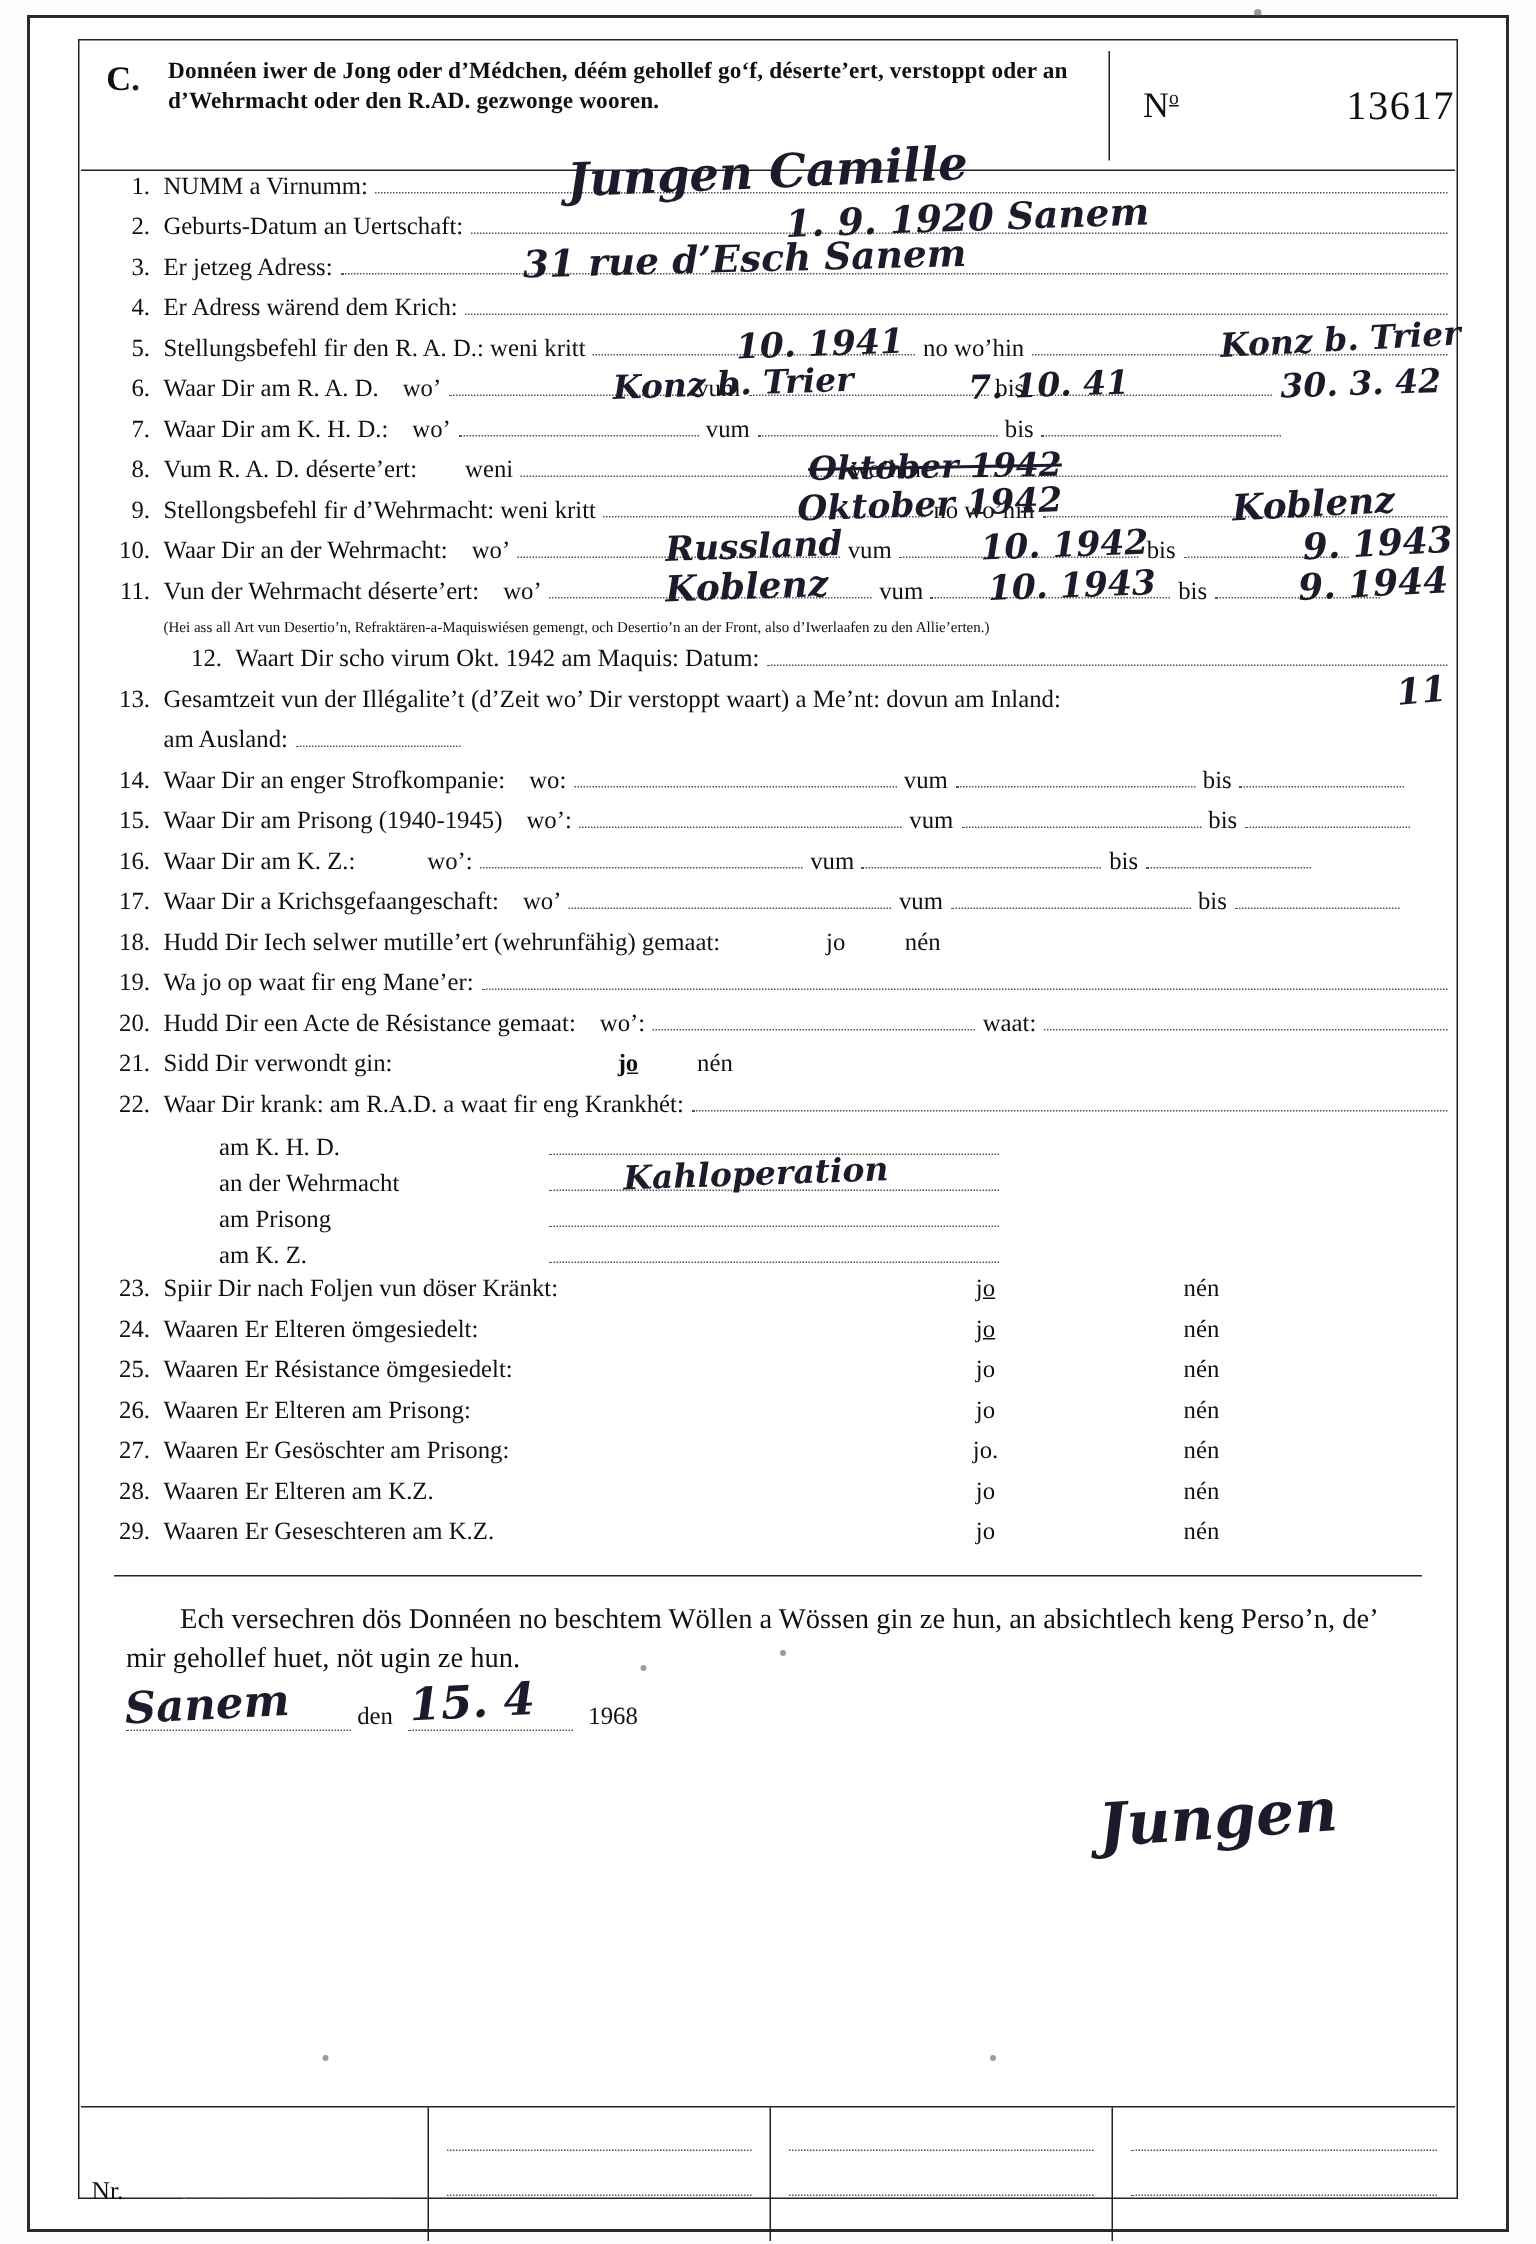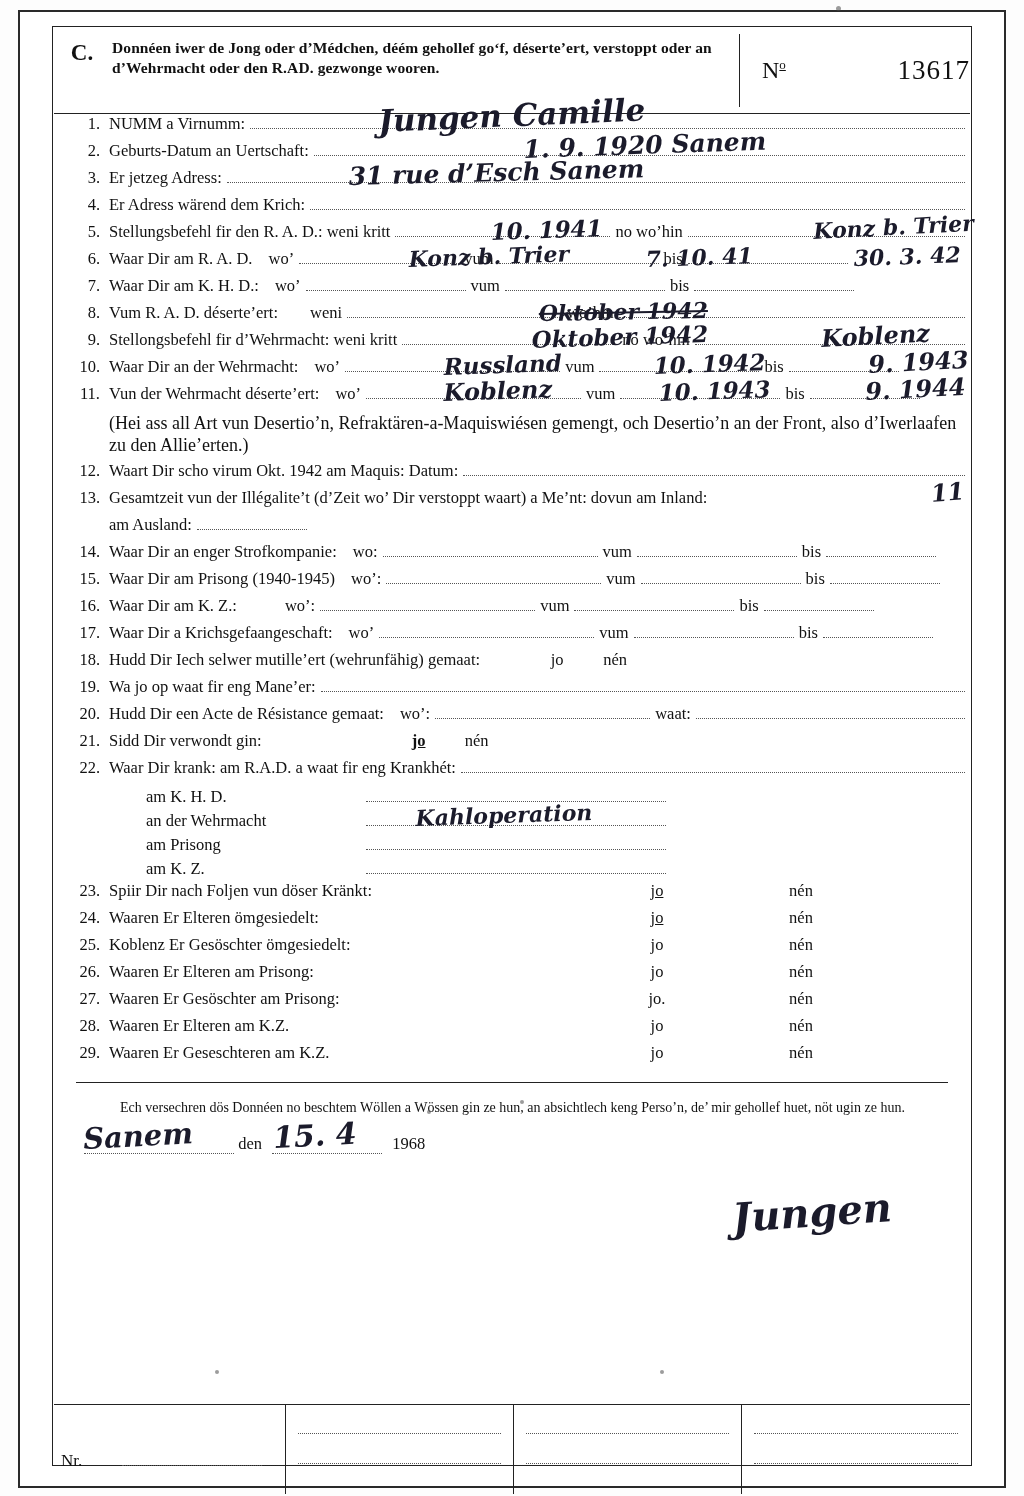--- a/index.html
+++ b/index.html
@@ -139,21 +139,21 @@
     color: #1b1b2b;
     white-space: nowrap;
     transform-origin: left bottom;
     pointer-events: none;
   }
   .strike {
     text-decoration: line-through;
   }
   .note {
     padding-left: 55px;
-    font-size: 18px;
+    font-size: 10px;
     line-height: 1.22;
   }
   .col-jo { width: 58px; text-align: center; }
   .col-nen { width: 58px; text-align: center; }
 
   .q22-lines {
     padding-left: 92px;
   }
   .q22-row {
     display: flex;
@@ -170,21 +170,21 @@
   }
 
   .hr {
     border: none;
     border-top: 1.5px solid #222;
     margin: 10px 22px 0 22px;
   }
 
   .declaration {
     padding: 16px 30px 0 30px;
-    font-size: 14px;
+    font-size: 19px;
     line-height: 1.35;
     text-indent: 36px;
   }
   .sigline {
     position: relative;
     height: 140px;
     margin-top: 16px;
     padding-left: 30px;
     font-size: 16.5px;
   }
@@ -375,21 +375,21 @@
       <span class="lbl">vum</span>
       <span class="dots md"></span>
       <span class="lbl">bis</span>
       <span class="dots sm"></span>
       <span class="hw" style="left:390px; top:-5px; font-size:24px; transform:rotate(-2deg);">Koblenz</span>
       <span class="hw" style="left:605px; top:-5px; font-size:23px; transform:rotate(-2deg);">10. 1943</span>
       <span class="hw" style="left:812px; top:-6px; font-size:24px; transform:rotate(-3deg);">9. 1944</span>
     </div>
     <div class="note">(Hei ass all Art vun Desertio’n, Refraktären-a-Maquiswiésen gemengt, och Desertio’n an der Front, also d’Iwerlaafen zu den Allie’erten.)</div>
 
-    <div class="row" style="margin-top:6px;">
+    <div class="row" style="margin-top:6px;padding-left:48px;">
       <span class="num">12.</span>
       <span class="lbl">Waart Dir scho virum Okt. 1942 am Maquis:  Datum:</span>
       <span class="dots"></span>
     </div>
 
     <div class="row">
       <span class="num">13.</span>
       <span class="lbl">Gesamtzeit vun der Illégalite’t (d’Zeit wo’ Dir verstoppt waart) a Me’nt: dovun am Inland:</span>
       <span class="hw" style="left:878px; top:-8px; font-size:24px; transform:rotate(-5deg);">11</span>
     </div>
@@ -528,21 +528,21 @@
       <span class="num">24.</span>
       <span class="lbl">Waaren Er Elteren ömgesiedelt:</span>
       <span style="flex:1"></span>
       <span class="col-jo" style="text-decoration:underline;">jo</span>
       <span style="width:86px"></span>
       <span class="col-nen">nén</span>
       <span style="width:140px"></span>
     </div>
     <div class="row">
       <span class="num">25.</span>
-      <span class="lbl">Koblenz Er Gesöschter ömgesiedelt:</span>
+      <span class="lbl">Waaren Er Résistance ömgesiedelt:</span>
       <span style="flex:1"></span>
       <span class="col-jo">jo</span>
       <span style="width:86px"></span>
       <span class="col-nen">nén</span>
       <span style="width:140px"></span>
     </div>
     <div class="row">
       <span class="num">26.</span>
       <span class="lbl">Waaren Er Elteren am Prisong:</span>
       <span style="flex:1"></span>

